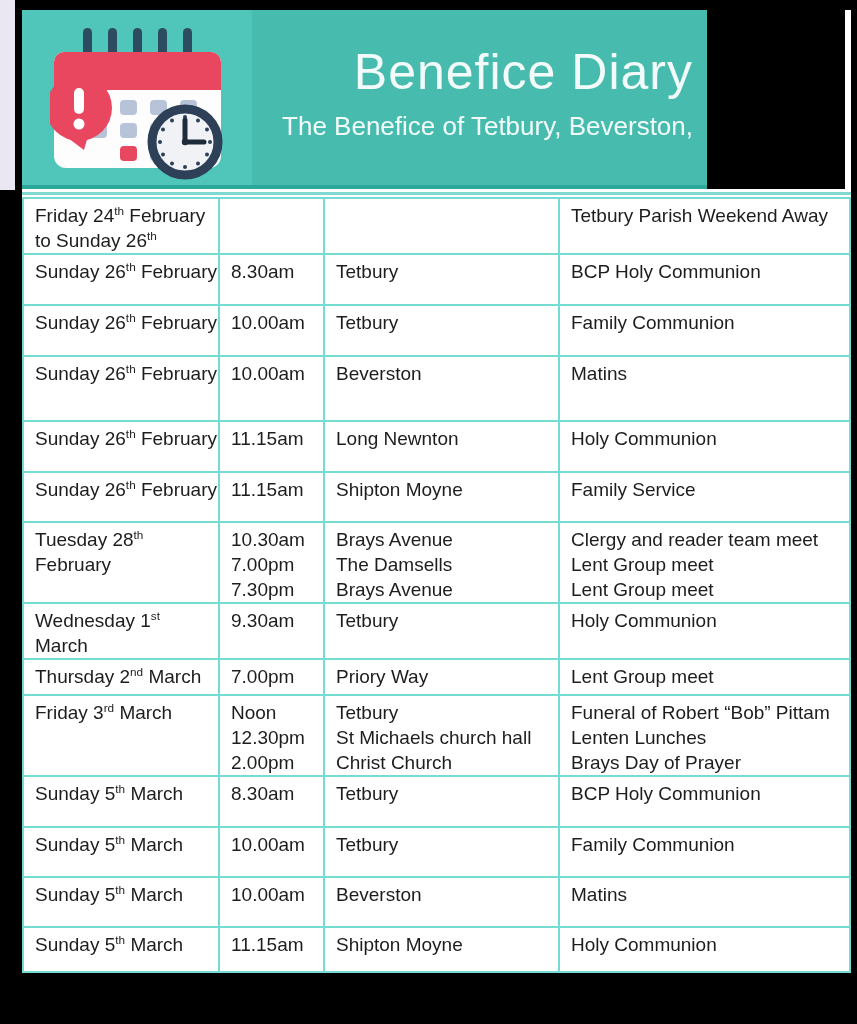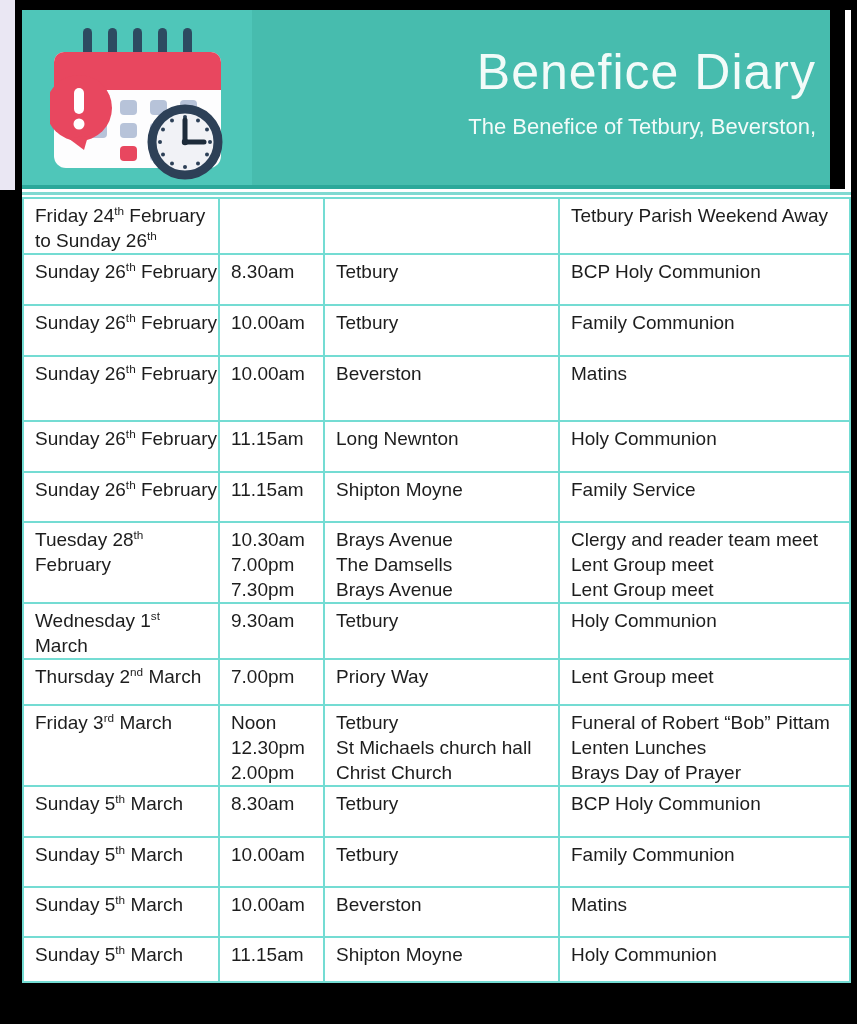--- a/index.html
+++ b/index.html
@@ -18,21 +18,21 @@
   .lavender-strip {
     position: absolute;
     left: 0; top: 0;
     width: 15px; height: 190px;
     background: #eae7f3;
   }
   
   .header {
     position: absolute;
     left: 22px; top: 10px;
-    width: 808px; height: 175px;
+    width: 685px; height: 175px;
     background: var(--header-teal, #47bcae);
     border-bottom: 4px solid var(--divider-teal, #2ba89a);
   }
   .header-white-edge {
     position: absolute;
     left: 845px; top: 10px;
     width: 6px; height: 179px;
     background: #ffffff;
   }
   .icon-block {
@@ -54,21 +54,21 @@
   .page-title {
     margin-top: 36px;
     font-size: 50px;
     letter-spacing: 1px;
     color: var(--title-white, #f2fbf9);
     font-weight: 400;
     line-height: 52px;
   }
   .subtitle {
     margin-top: 12px;
-    font-size: 22px;
+    font-size: 26px;
     line-height: 33px;
     color: var(--title-white, #f2fbf9);
     font-weight: 400;
   }
   
   .gap-white-1 { position: absolute; left: 22px; top: 189px; width: 829px; height: 3px; background: #fff; }
   .teal-rule   { position: absolute; left: 22px; top: 192px; width: 829px; height: 3px; background: var(--rule-teal, #80d9d1); }
   .gap-white-2 { position: absolute; left: 22px; top: 195px; width: 829px; height: 2px; background: #fff; }
   
   .diary-table {
@@ -282,21 +282,21 @@
         <td>
           <div class="cell-line">9.30am</div>
         </td>
         <td>
           <div class="cell-line">Tetbury</div>
         </td>
         <td>
           <div class="cell-line">Holy Communion</div>
         </td>
       </tr>
-      <tr style="height: 46px;">
+      <tr style="height: 36px;">
         <td>
           <div class="cell-line">Thursday 2<sup>nd</sup> March</div>
         </td>
         <td>
           <div class="cell-line">7.00pm</div>
         </td>
         <td>
           <div class="cell-line">Priory Way</div>
         </td>
         <td>

